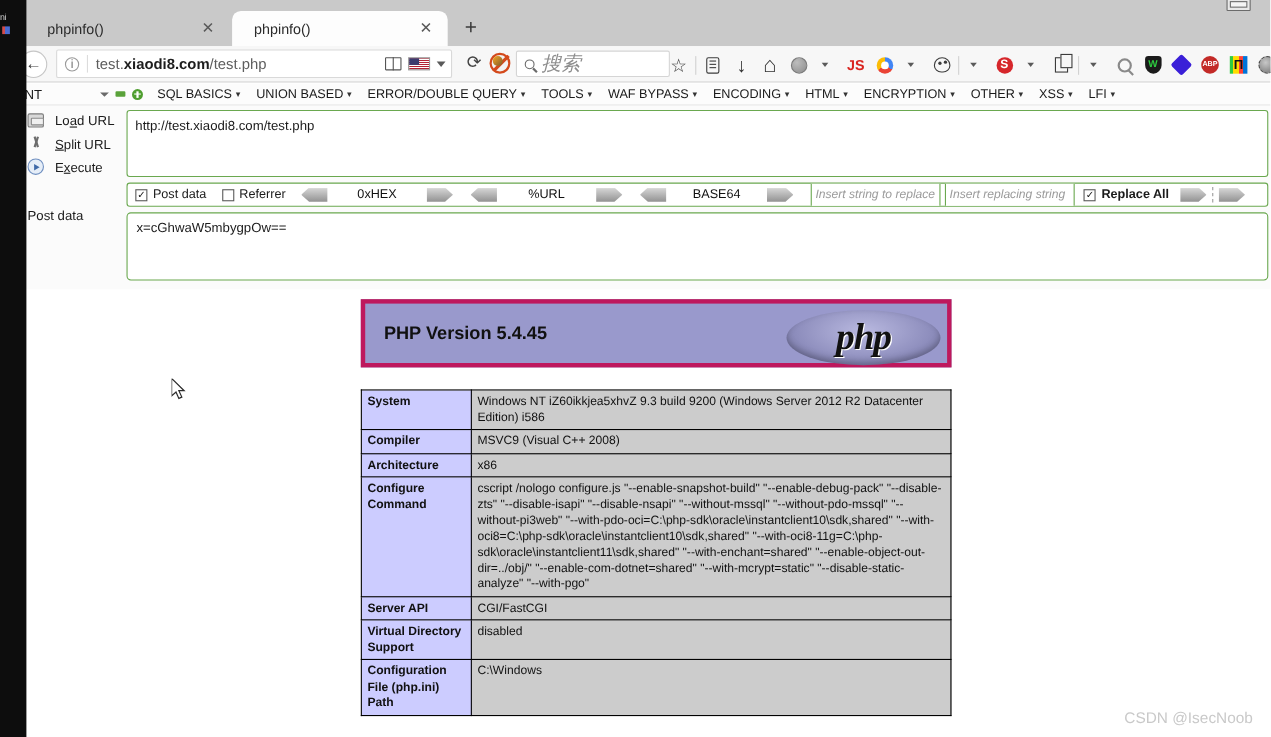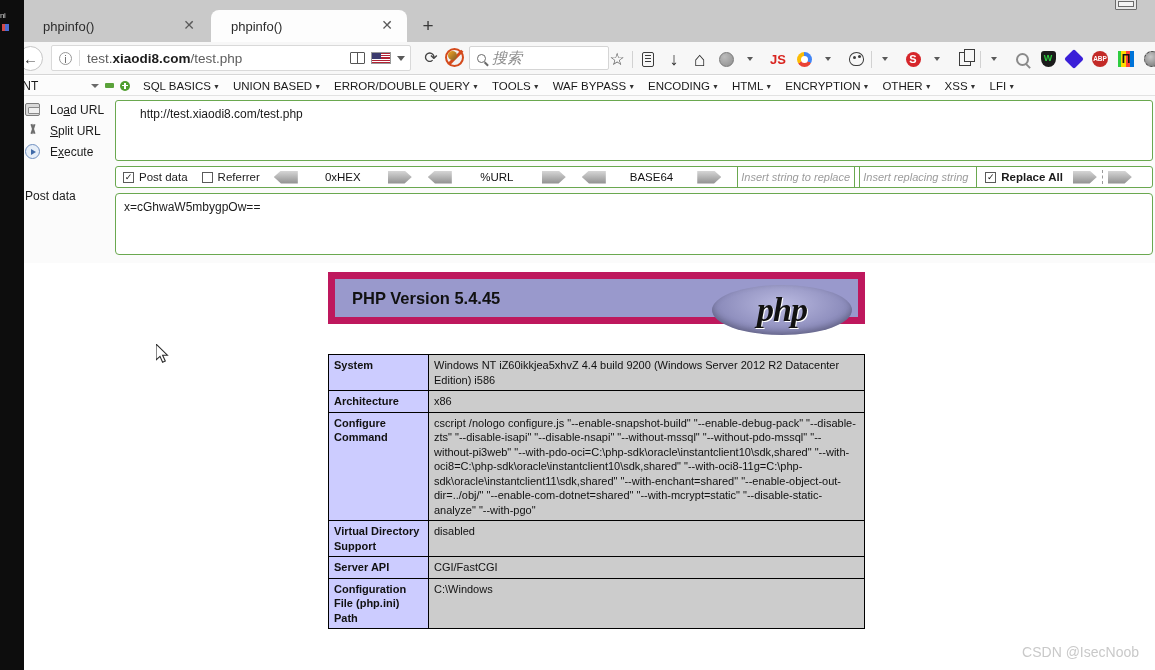--- a/index.html
+++ b/index.html
@@ -126,21 +126,21 @@
   .searchbar{
     position:absolute; left:458px; top:4px; width:140px; height:24px;
     background:#fff; border:1px solid #d5d5d5; border-radius:2px;
     display:flex; align-items:center; padding-left:7px; gap:6px;
   }
   .mag{
     width:9px;height:9px;border:1.6px solid #6a6a6a;border-radius:50%;
     position:relative; flex:0 0 auto;
   }
   .mag::after{content:"";position:absolute;right:-4px;bottom:-3px;width:5px;height:1.6px;background:#6a6a6a;transform:rotate(45deg);}
-  .search-ph{ font-size:15px; color:#8d8d8d; font-style:italic; }
+  .search-ph{ font-size:18px; color:#8d8d8d; font-style:italic; }
 
   .tb-icons{
     position:absolute; left:604px; top:44px; height:30px;
     display:flex; align-items:center; gap:0px;
   }
   .tbi{
     width:26px; height:30px; display:flex; align-items:center; justify-content:center;
     cursor:pointer; font-size:14px; color:#3c3c3c; position:relative;
   }
   .tb-sep{ width:1px; height:17px; background:#d2d2d2; margin:0 2px; }
@@ -223,21 +223,21 @@
     content:"";position:absolute;left:5px;top:3.5px;
     border-left:5px solid #3f6aa8;border-top:3.5px solid transparent;border-bottom:3.5px solid transparent;
   }
   .hb-postlabel{
     position:absolute; left:14px; top:93px; font-size:12px; color:#1b1b1b;
   }
 
   .url-area{
     position:absolute; left:104px; top:4px; width:1038px; height:61px;
     border:1.5px solid #6aa84f; background:#fff; border-radius:3px;
-    font-size:12px; color:#1b1b1b; padding:6px 24px;
+    font-size:12px; color:#1b1b1b; padding:6px 7px;
     overflow:hidden;
   }
   .opts-row{
     position:absolute; left:104px; top:70px; width:1038px; height:22px;
     border:1.5px solid #6aa84f; background:#fff; border-radius:3px;
     display:flex; align-items:center; gap:0; font-size:11.5px; color:#1b1b1b;
     padding-left:7px; overflow:hidden;
   }
   .cb{
     width:11px;height:11px;border:1px solid #5a5a5a;background:#fff;
@@ -268,22 +268,22 @@
   .cursor-arrow{
     position:absolute; left:145px; top:248px; width:14px; height:20px; z-index:30;
   }
 
   
   .page{
     position:absolute; left:11px; top:264px; width:1144px; height:406px;
     background:#fff; overflow:hidden;
   }
   .php-header{
-    position:absolute; left:317px; top:8px; width:537px; height:52px;
-    background:#9999cc; border:7px solid #be185d;
+    position:absolute; left:317px; top:8px; width:537px; height:62px;
+    background:#9999cc; border:4px solid #be185d;
     display:flex; align-items:center;
   }
   .php-version{
     margin-left:17px; font-size:16.5px; font-weight:700; color:#111;
     font-family:"Liberation Sans", sans-serif;
   }
   .php-logo{
     position:absolute; right:6px; top:6px; width:140px; height:50px;
     border-radius:50%;
     background:radial-gradient(ellipse at 50% 38%, #b9b9e0 0%, #8f8fbe 60%, #6f6f9e 100%);
@@ -516,39 +516,43 @@
       <div class="php-version">PHP Version 5.4.45</div>
       <div class="php-logo">
         <span class="txt">php</span>
       </div>
     </div>
 
     <table class="info">
       <tbody>
         <tr>
           <td class="k">System</td>
-          <td class="v">Windows NT iZ60ikkjea5xhvZ 4.4 build 9200 (Windows Server 2012 R2 Datacenter Edition) i586</td>
+          <td class="v">Windows NT iZ60ikkjea5xhvZ 9.3 build 9200 (Windows Server 2012 R2 Datacenter Edition) i586</td>
+        </tr>
+        <tr>
+          <td class="k">Compiler</td>
+          <td class="v">MSVC9 (Visual C++ 2008)</td>
         </tr>
         <tr>
           <td class="k">Architecture</td>
           <td class="v">x86</td>
         </tr>
         <tr>
           <td class="k">Configure Command</td>
           <td class="v">cscript /nologo configure.js "--enable-snapshot-build" "--enable-debug-pack" "--disable-zts" "--disable-isapi" "--disable-nsapi" "--without-mssql" "--without-pdo-mssql" "--without-pi3web" "--with-pdo-oci=C:\php-sdk\oracle\instantclient10\sdk,shared" "--with-oci8=C:\php-sdk\oracle\instantclient10\sdk,shared" "--with-oci8-11g=C:\php-sdk\oracle\instantclient11\sdk,shared" "--with-enchant=shared" "--enable-object-out-dir=../obj/" "--enable-com-dotnet=shared" "--with-mcrypt=static" "--disable-static-analyze" "--with-pgo"</td>
         </tr>
         <tr>
+          <td class="k">Server API</td>
+          <td class="v">CGI/FastCGI</td>
+        </tr>
+        <tr>
           <td class="k">Virtual Directory Support</td>
           <td class="v">disabled</td>
         </tr>
         <tr>
-          <td class="k">Server API</td>
-          <td class="v">CGI/FastCGI</td>
-        </tr>
-        <tr>
           <td class="k">Configuration File (php.ini) Path</td>
           <td class="v">C:\Windows</td>
         </tr>
       </tbody>
     </table>
   </div>
 
   <div class="watermark">CSDN @IsecNoob</div>
 </div>
 

